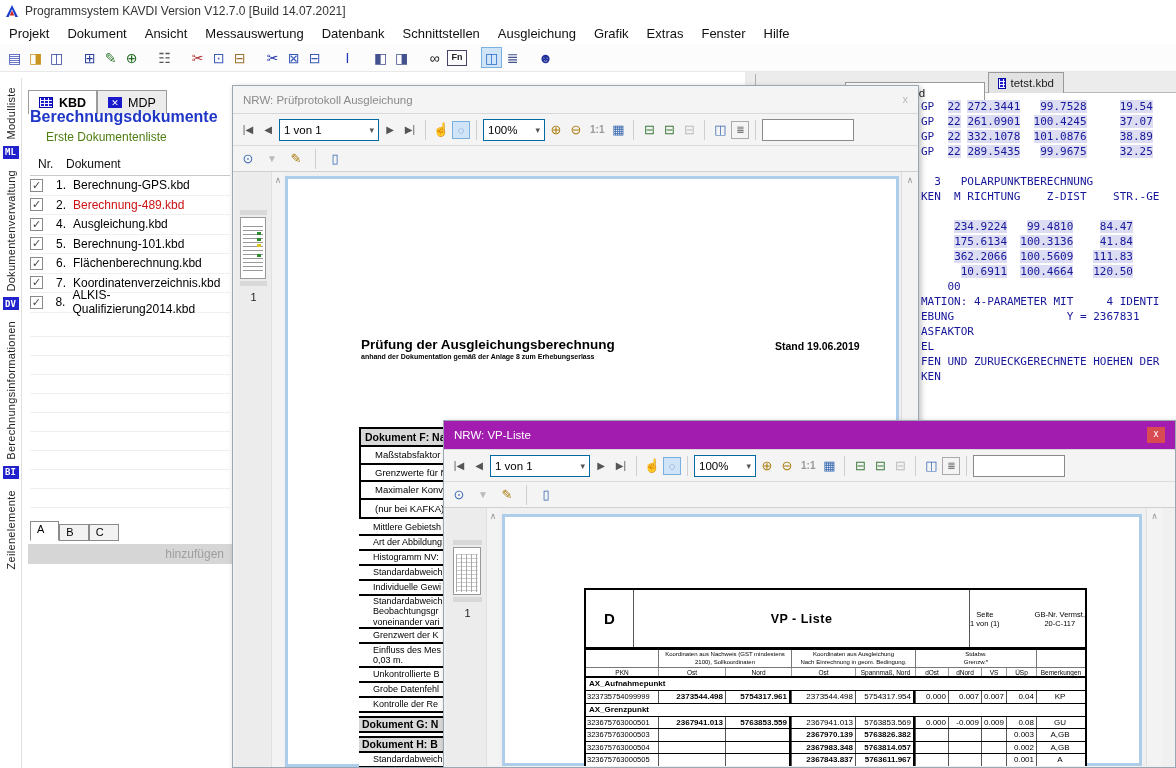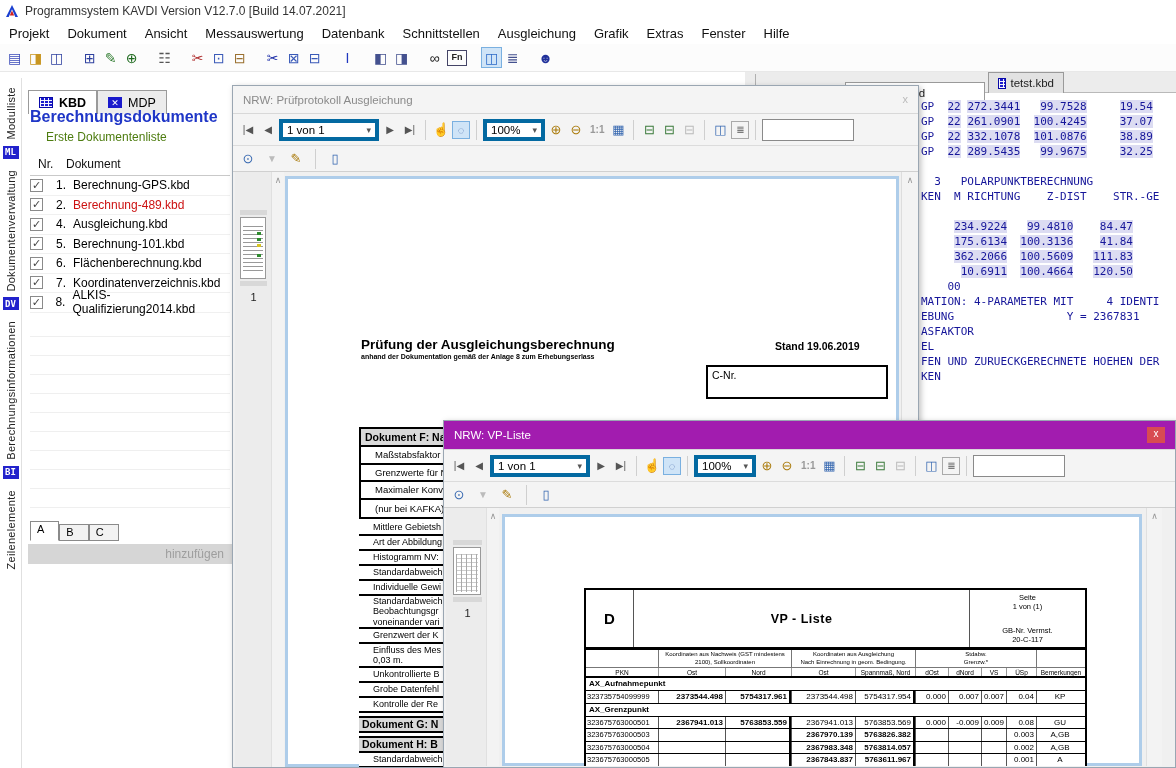--- a/index.html
+++ b/index.html
@@ -86,21 +86,21 @@
     display:flex; align-items:center; padding-left:6px; gap:6px; }
   .vbtn { width:18px; height:18px; display:flex; align-items:center; justify-content:center;
     font-size:10px; color:#555; }
   .vbtn.big { font-size:13px; }
   .vbtn.disabled { color:#bbb; }
   .vbtn.gold { color:#a97908; }
   .vbtn.blue { color:#3567b0; }
   .vbtn.green { color:#3a7a3a; }
   .vbtn.marquee { border:1px solid #7ab0e0; background:#cfe4f7; color:#46a; font-size:11px; }
   .vsep { width:1px; height:20px; background:#cfcfcf; margin:0 4px; }
-  .vselect { height:22px; background:#fff; border:4px solid #0369a1; font-size:11.5px;
+  .vselect { height:22px; background:#fff; border:1px solid #0369a1; font-size:11.5px;
     display:flex; align-items:center; padding:0 4px; justify-content:space-between; }
   .vselect .arr { color:#555; font-size:9px; margin-left:6px; }
   .vinput { height:22px; width:92px; background:#fff; border:1px solid #8a8a8a; }
   .onetoone { font-size:10px; color:#999; font-weight:bold; padding:0 3px; }
 
   .win-content { position:relative; background:#f0f0f0; overflow:hidden; }
   .thumb-col { position:absolute; background:#ececec; }
   .thumb { position:relative; background:#fff; border:1px solid #999; }
   .thumb-bar { background:#d8d8d8; height:5px; }
   .thumb-num { text-align:center; font-size:11px; color:#222; margin-top:5px; }
@@ -130,21 +130,21 @@
   .trow.thdr { height:17px; background:#d9d9d9; font-weight:bold; font-size:10.5px; margin-top:3px;
     border-top:2px solid #000; padding-left:3px; }
 
   
   .vptable { position:absolute; border:2px solid #000; background:#fff; font-size:8px; }
   .vp-hdr { display:grid; grid-template-columns:47px 336px 116px; border-bottom:3px solid #000; height:60px; }
   .vp-hdr > div { border-left:1px solid #555; display:flex; align-items:center; justify-content:center; }
   .vp-hdr > div:first-child { border-left:none; }
   .vp-d { font-size:15px; font-weight:bold; }
   .vp-t { font-size:12.5px; font-weight:bold; letter-spacing:.5px; }
-  .vp-right { flex-direction:column; justify-content:space-between !important; padding:3px 0; font-size:7.5px;
+  .vp-right { flex-direction:row; justify-content:space-between !important; padding:3px 0; font-size:7.5px;
     text-align:center; white-space:pre-line; line-height:9px; }
   .vp-groups { display:grid; grid-template-columns:72px 133px 124px 121px 49px; height:18px;
     font-size:6px; text-align:center; line-height:7.5px; border-bottom:1px solid #777; white-space:pre-line; }
   .vp-groups > div { border-left:1px solid #777; display:flex; align-items:center; justify-content:center; }
   .vp-groups > div:first-child { border-left:none; }
   .vp-cols { display:grid; grid-template-columns:72px 67px 66px 64px 60px 33px 33px 25px 30px 49px;
     height:10px; font-size:6.5px; border-bottom:2px solid #000; }
   .vp-cols > div { display:flex; align-items:flex-end; justify-content:center; border-left:1px solid #999;
     white-space:nowrap; overflow:hidden; }
   .vp-cols > div:first-child { border-left:none; }
@@ -363,21 +363,20 @@
 
       <div class="page" style="left:52px; top:4px; width:614px; height:591px;"></div>
 
       <div class="mini-scroll" style="left:668px; top:0; width:17px; height:595px; border-left:1px solid #ddd;">
         <div class="scroll-arrow">∧</div>
       </div>
 
       <div class="pd-title" style="left:128px; top:165px;">Prüfung der Ausgleichungsberechnung</div>
       <div class="pd-stand" style="left:542px; top:168px;">Stand 19.06.2019</div>
       <div class="pd-sub" style="left:128px; top:181px;">anhand der Dokumentation gemäß der Anlage 8 zum Erhebungserlass</div>
-      <div class="cnr-box" style="left:473px; top:193px; width:182px; height:34px;">C-Nr.</div>
       <div class="ftable" style="left:126px; top:255px; width:510px;">
         <div class="fhdr">Dokument F: Nachweis über die Qualität der Vermessung (Freie Ausgleichung).</div>
         <div id="frows">
             <div class="frow">
               <div class="lab">Maßstabsfaktor des Netzes = 1.0 ± 0.0 ppm.</div>
               <div class="fcell greenx">X</div>
               <div class="fcell green">Ja</div>
               <div class="fcell"></div>
               <div class="fcell">Nein</div>
             </div>

